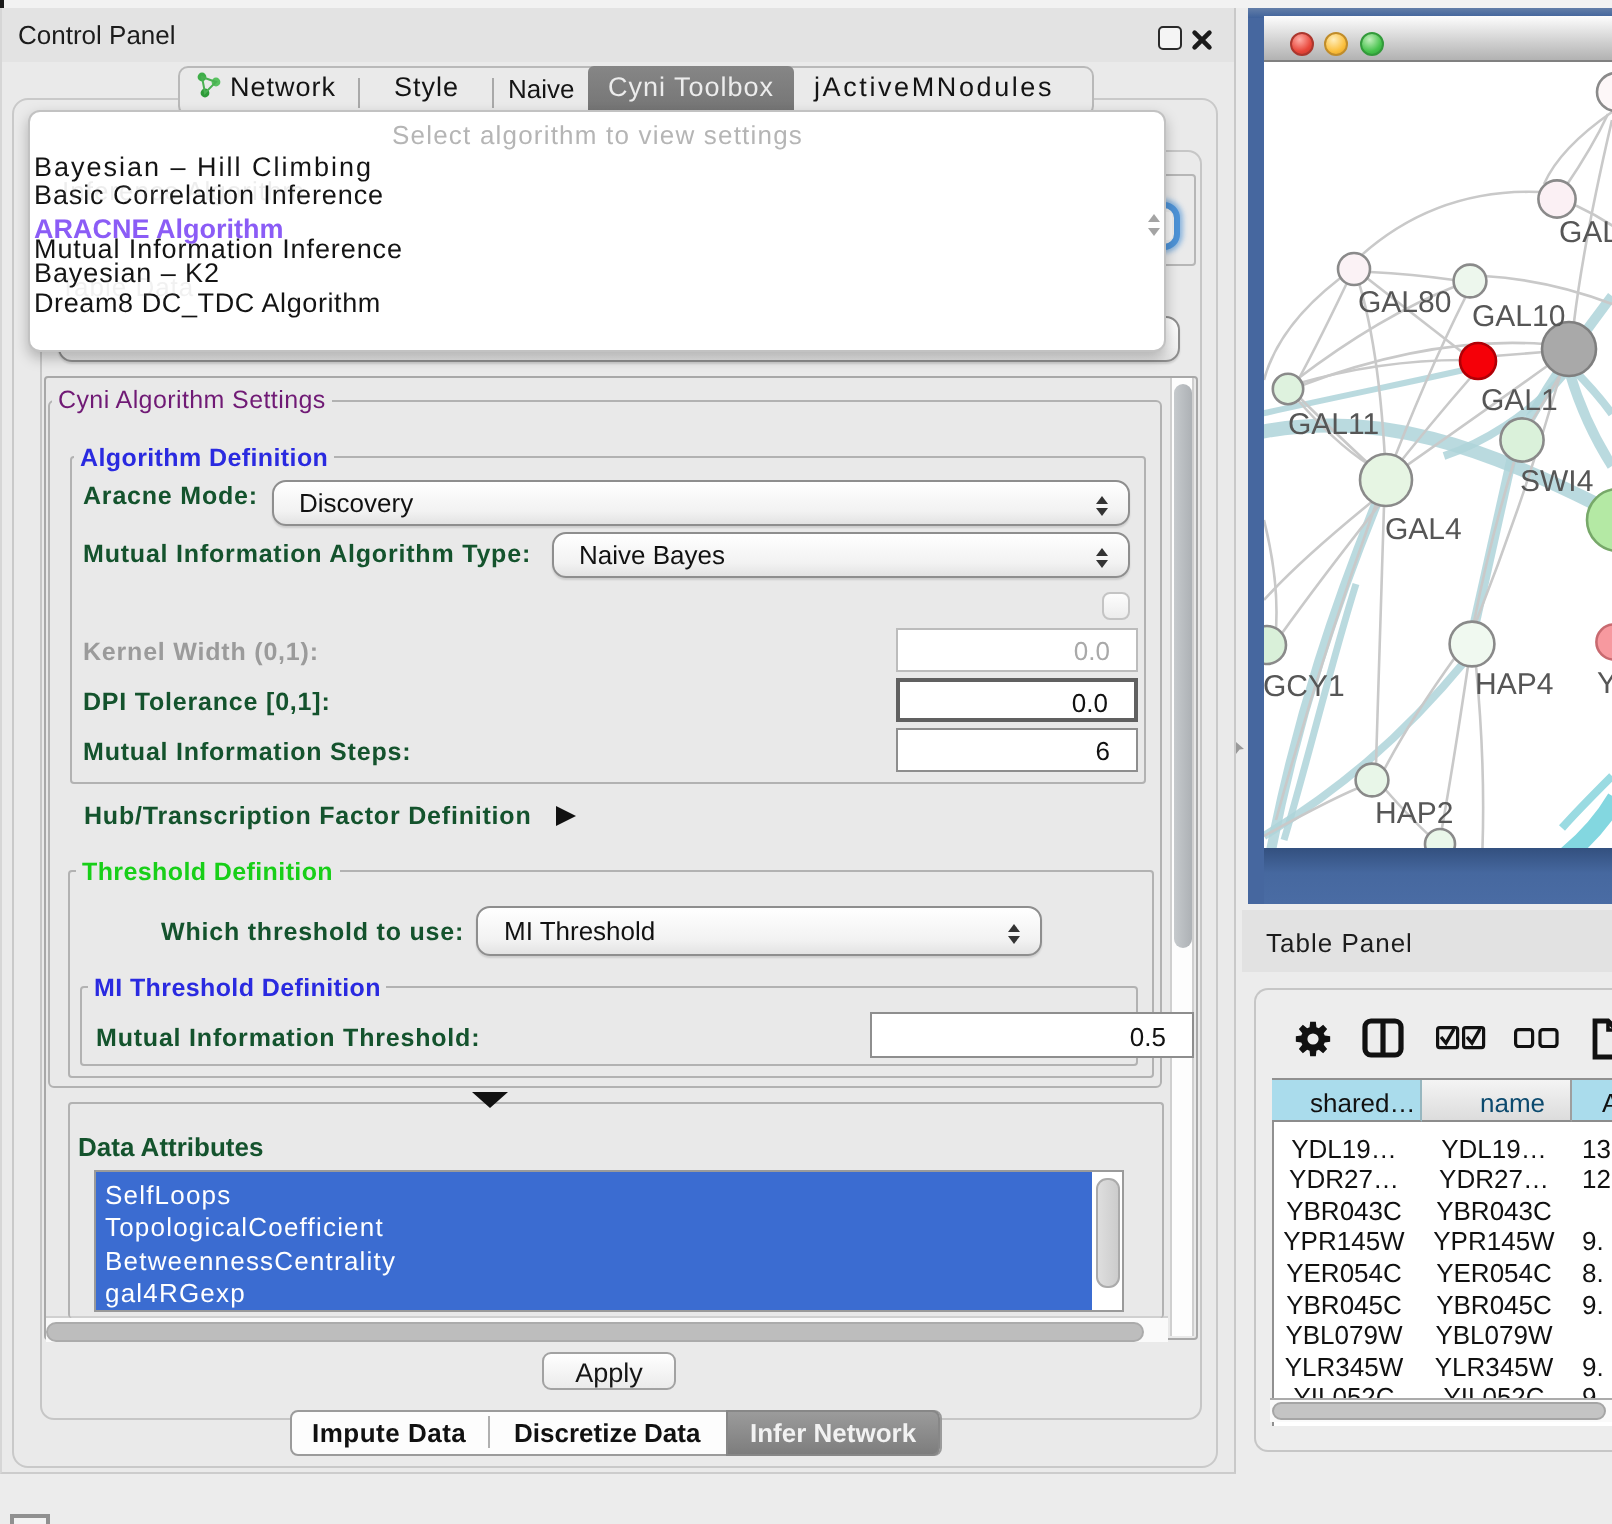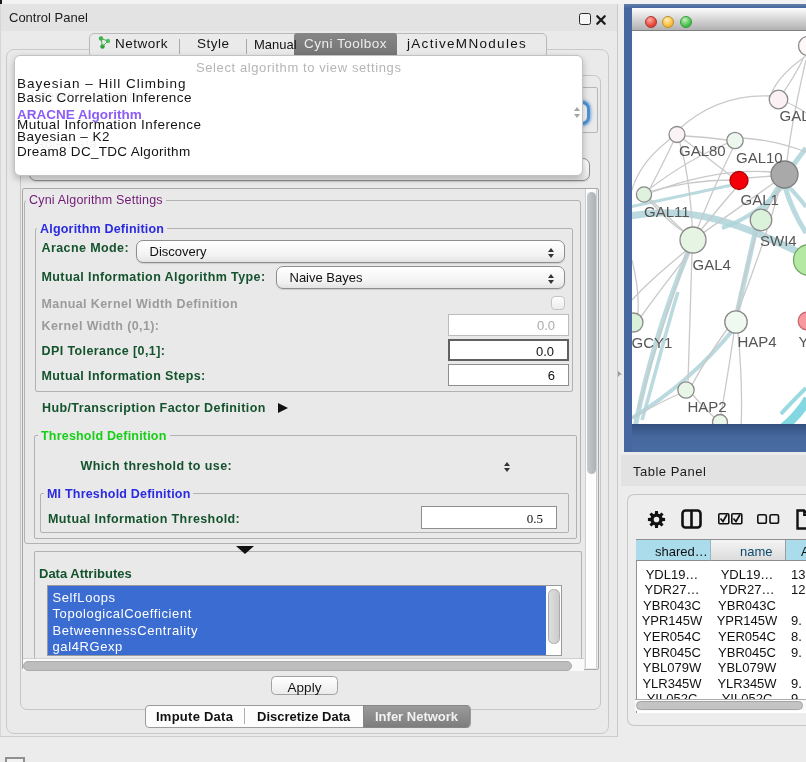--- a/index.html
+++ b/index.html
@@ -41,21 +41,21 @@
   <svg class="abs" style="left:97px;top:31px;" width="14" height="15">
       <circle cx="3" cy="3.5" r="2.2" fill="#3fae49"></circle>
       <circle cx="10" cy="6" r="2.2" fill="#57c15f"></circle>
       <circle cx="4.5" cy="11.5" r="2.2" fill="#2e9a38"></circle>
       <path d="M3,3.5 L10,6 L4.5,11.5 Z" stroke="#4ab152" stroke-width="1" fill="none"></path>
     </svg>
   <div class="abs" style="left:114px;top:32px;font-size:13.5px;color:#141414;letter-spacing:0.5px;">Network</div>
   <div class="abs" style="left:178px;top:35px;width:1px;height:15px;background:#a9a9a9;"></div>
   <div class="abs" style="left:196px;top:32px;font-size:13.5px;color:#141414;letter-spacing:0.5px;">Style</div>
   <div class="abs" style="left:245px;top:35px;width:1px;height:15px;background:#a9a9a9;"></div>
-  <div class="abs" style="left:253px;top:32.5px;font-size:13px;color:#141414;">Manual</div>
+  <div class="abs" style="left:253px;top:32.5px;font-size:13px;color:#141414;">Naive</div>
   <div class="abs" style="left:303px;top:32px;font-size:13.5px;color:#ececec;letter-spacing:0.5px;">Cyni Toolbox</div>
   <div class="abs" style="left:406px;top:32px;font-size:13.5px;color:#141414;letter-spacing:1.3px;">jActiveMNodules</div>
 
   <div class="abs" style="left:24px;top:83px;width:571px;height:44px;border:1px solid #b6b6b6;border-radius:2px;"></div>
   <div class="abs" style="left:30px;top:97px;width:559px;height:24px;border-radius:8px;background:#ececec;border:3px solid #4d92d6;box-shadow:0 0 2.5px 1.5px rgba(77,146,214,0.6);box-sizing:border-box;"></div>
     <div class="abs" style="left:578px;top:102px;width:7px;height:14px;background:#f6f6f6;border-radius:2px;"></div>
   <div class="stepper" style="left:573.5px;top:105px;">
       <div class="up"></div>
       <div class="dn"></div>
     </div>
@@ -90,21 +90,20 @@
 
   <div class="lbl" style="left:40.5px;top:265.5px;">Mutual Information Algorithm Type:</div>
   <div class="combo" style="left:274.5px;top:262px;width:287px;height:21px;">
       <span class="ct">Naive Bayes</span>
     </div>
   <div class="stepper" style="left:547px;top:269.5px;">
       <div class="up"></div>
       <div class="dn"></div>
     </div>
 
-  <div class="lbl gray" style="left:40.5px;top:292.5px;">Manual Kernel Width Definition</div>
   <div class="abs" style="left:550px;top:292px;width:14px;height:14px;border:1.5px solid #c4c4c4;border-radius:4px;background:linear-gradient(#fdfdfd,#ececec);box-sizing:border-box;"></div>
 
   <div class="lbl gray" style="left:40.5px;top:315px;">Kernel Width (0,1):</div>
   <div class="fld" style="left:447px;top:310px;width:121px;height:22px;border-color:#bcbcbc;box-sizing:border-box;">
       <span style="color:#a9a9a9;">0.0</span>
     </div>
 
   <div class="lbl" style="left:40.5px;top:340px;">DPI Tolerance [0,1]:</div>
   <div class="fld" style="left:447px;top:335px;width:121px;height:22px;border:2px solid #606060;box-sizing:border-box;">
       <span>0.0</span>
@@ -115,30 +114,33 @@
       <span>6</span>
     </div>
 
   <div class="lbl" style="left:41px;top:396.5px;">Hub/Transcription Factor Definition</div>
   <div class="abs" style="left:277px;top:398.8px;width:0;height:0;border-top:5.4px solid transparent;border-bottom:5.4px solid transparent;border-left:10.5px solid #111;"></div>
 
   <div class="grp" style="left:32.8px;top:431px;width:541px;height:102px;"></div>
   <div class="grplbl b" style="left:37px;top:424.5px;color:#18cf18;">Threshold Definition</div>
 
   <div class="lbl" style="left:79.5px;top:455px;">Which threshold to use:</div>
+  <div class="combo" style="left:237px;top:449px;width:281px;height:23px;">
+      <span class="ct" style="top:4px;">MI Threshold</span>
+    </div>
   <div class="stepper" style="left:503px;top:457.5px;">
       <div class="up"></div>
       <div class="dn"></div>
     </div>
 
   <div class="grp" style="left:39px;top:489px;width:527px;height:38px;"></div>
   <div class="grplbl b" style="left:43px;top:482.5px;color:#2a2ae0;">MI Threshold Definition</div>
 
   <div class="lbl" style="left:47px;top:507.5px;">Mutual Information Threshold:</div>
-  <div class="fld" style="left:420px;top:502px;width:136px;height:23px;box-sizing:border-box;font-family:Liberation Serif, serif;">
+  <div class="fld" style="left:434px;top:502px;width:162px;height:23px;box-sizing:border-box;">
       <span style="top:4px;">0.5</span>
     </div>
 
   <div class="grp" style="left:32.8px;top:546.5px;width:546px;height:107px;border-bottom:none;"></div>
   <div class="abs" style="left:235px;top:542px;width:0;height:0;border-left:9.8px solid transparent;border-right:9.8px solid transparent;border-top:8.5px solid #111;"></div>
 
   <div class="lbl" style="left:38px;top:561.5px;font-size:13px;letter-spacing:0;">Data Attributes</div>
 
   <div class="abs" style="left:45.5px;top:580.5px;width:515px;height:71px;background:#fff;border:1px solid #9a9a9a;box-sizing:border-box;"></div>
   <div class="abs" style="left:46.5px;top:581.5px;width:498px;height:69px;background:#3b6cd1;"></div>

